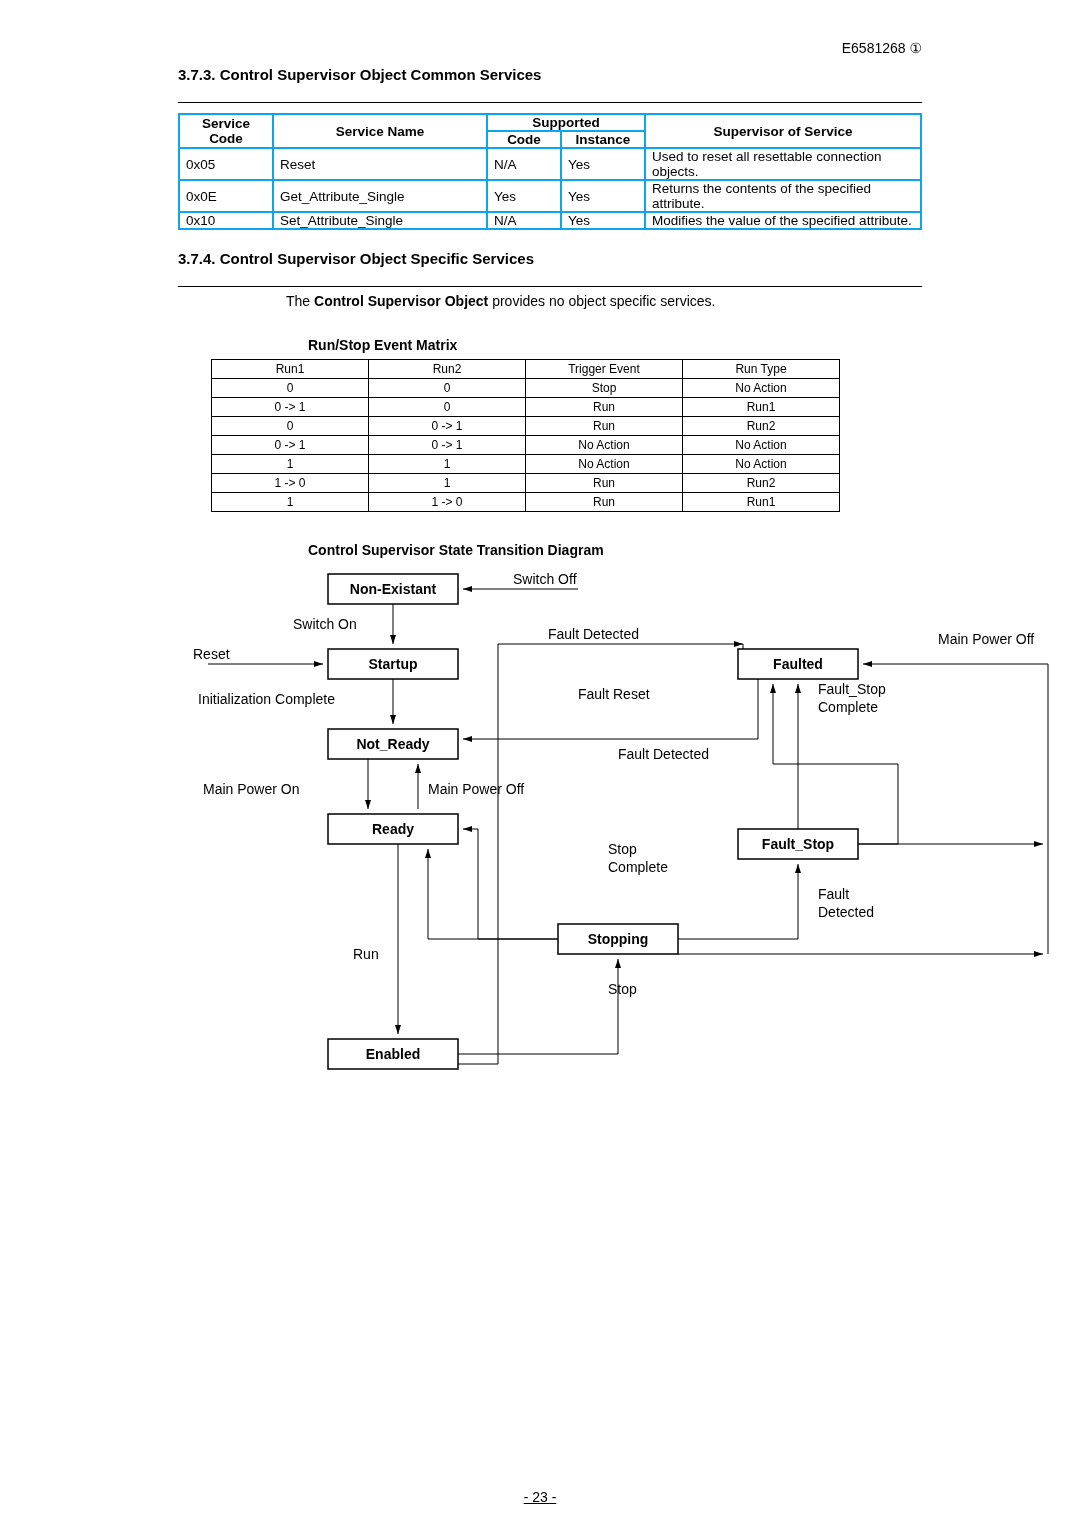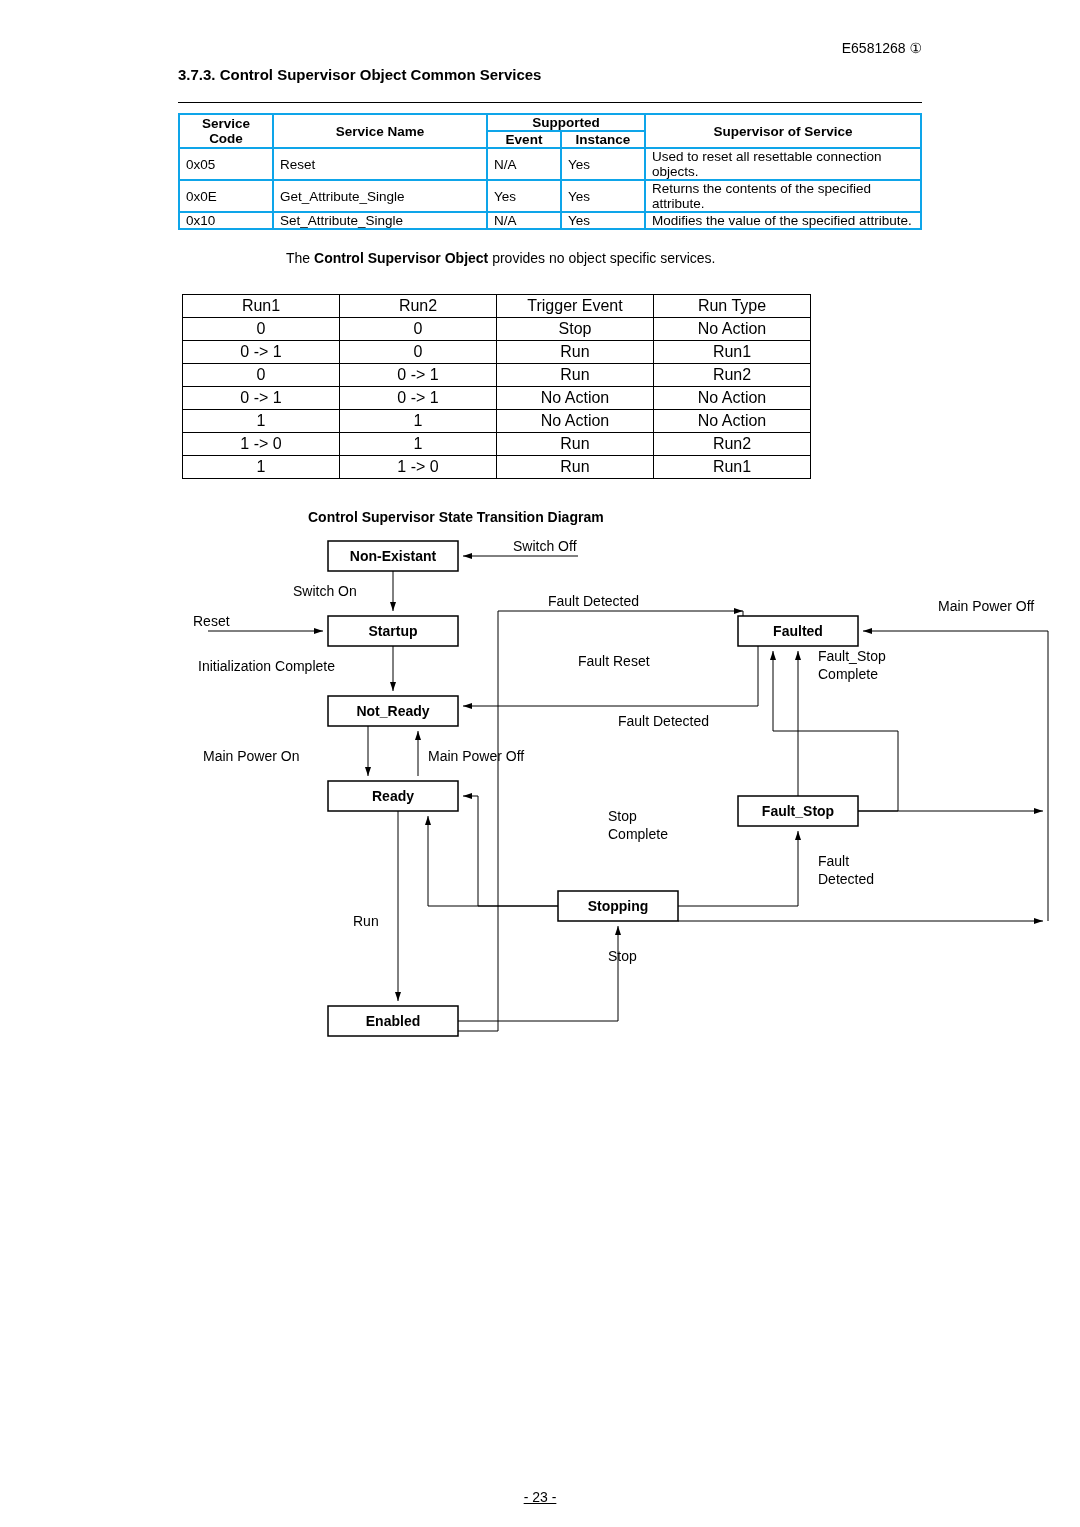--- a/index.html
+++ b/index.html
@@ -54,22 +54,22 @@
     margin-bottom: 28px;
   }
   .sub-heading {
     font-weight: bold;
     margin-left: 130px;
     margin-bottom: 6px;
     font-size: 14px;
   }
   table.matrix {
     border-collapse: collapse;
-    margin-left: 4px;
-    font-size: 16px;
+    margin-left: 33px;
+    font-size: 12px;
     margin-bottom: 30px;
   }
   table.matrix th, table.matrix td {
     border: 1px solid #000;
     padding: 2px 8px;
     text-align: center;
     width: 140px;
   }
   table.matrix th { font-weight: normal; }
   .diagram-wrap {
@@ -96,21 +96,21 @@
 
   <table class="services">
     <thead>
       <tr>
         <th rowspan="2" style="width:80px">Service Code</th>
         <th rowspan="2" style="width:200px">Service Name</th>
         <th colspan="2">Supported</th>
         <th rowspan="2">Supervisor of Service</th>
       </tr>
       <tr>
-        <th style="width:60px">Event</th>
+        <th style="width:60px">Code</th>
         <th style="width:70px">Instance</th>
       </tr>
     </thead>
     <tbody>
       <tr>
         <td class="center">0x05</td>
         <td>Reset</td>
         <td class="center">N/A</td>
         <td class="center">Yes</td>
         <td>Used to reset all resettable connection objects.</td>
@@ -125,24 +125,26 @@
       <tr>
         <td class="center">0x10</td>
         <td>Set_Attribute_Single</td>
         <td class="center">N/A</td>
         <td class="center">Yes</td>
         <td>Modifies the value of the specified attribute.</td>
       </tr>
     </tbody>
   </table>
 
+  <div class="section-heading">3.7.4.   Control Supervisor Object Specific Services</div>
   <div class="body-text">
     <span>The </span><b>Control Supervisor Object</b><span> provides no object specific services.</span>
   </div>
 
+  <div class="sub-heading">Run/Stop Event Matrix</div>
 
   <table class="matrix">
     <thead>
       <tr>
         <th>Run1</th>
         <th>Run2</th>
         <th>Trigger Event</th>
         <th>Run Type</th>
       </tr>
     </thead>

